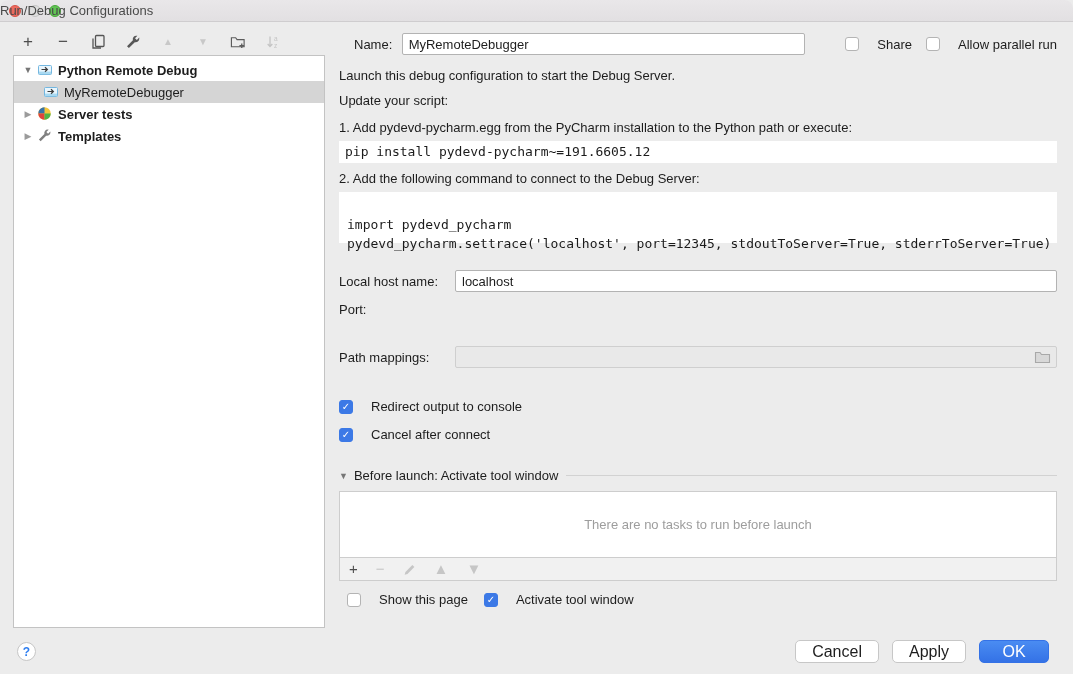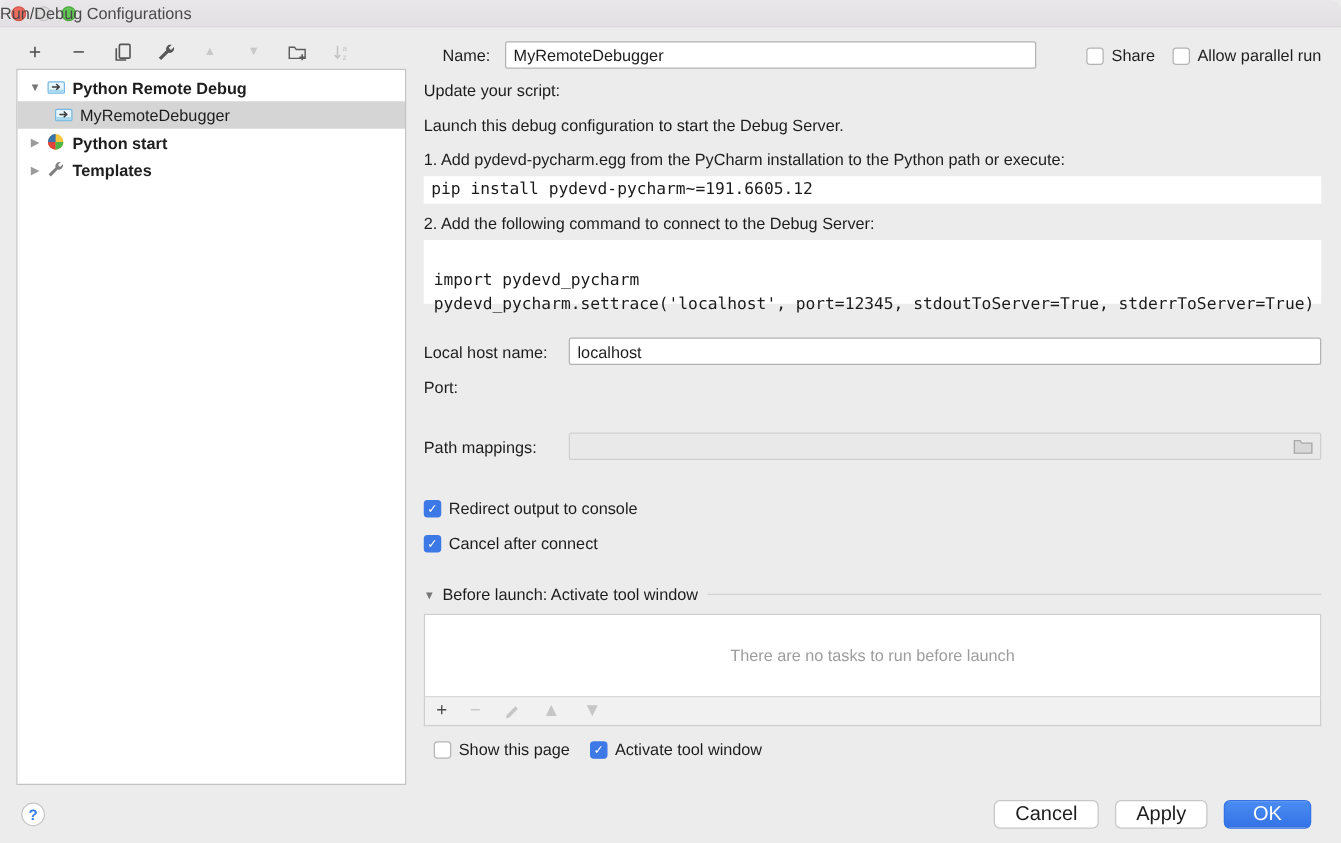--- a/index.html
+++ b/index.html
@@ -61,21 +61,21 @@
   .lbl{ color:#1d1d1d; }
   input.tf{
     font-family:"Liberation Sans",sans-serif; font-size:13px; color:#1d1d1d;
     background:#fff; border:1px solid #b3b3b3; border-radius:2px;
     height:22px; padding:0 6px; outline:none;
   }
   .name-row{ margin-top:3px; }
   .name-row .lbl{ width:44px; margin-right:7px;margin-left:15px; }
   .name-row input{ width:436px; }
   .chk-group{ display:flex; align-items:center; gap:14px; margin-left:40px; }
-  .chk{ display:flex; align-items:flex-end; gap:6px; cursor:default; white-space:nowrap; }
+  .chk{ display:flex; align-items:center; gap:18px; cursor:default; white-space:nowrap; }
   .box{ width:14px; height:14px; border:1px solid #b4b4b4; border-radius:3px; background:#fff;
         display:flex; align-items:center; justify-content:center; flex:0 0 14px; }
   .box.checked{ background:#3c79e6; border-color:#3c79e6; color:#fff; font-size:10px; line-height:13px; }
 
   .para{ margin-top:12px; }
   .para.tight{ margin-top:10px; }
   .codebar{
     margin-top:6px; background:#fff; height:22px; line-height:22px;
     font-family:"DejaVu Sans Mono", monospace; font-size:13px; color:#1b1b1b;
     padding-left:6px; white-space:nowrap;
@@ -210,21 +210,21 @@
   <div class="tree-row bold">
     <span class="twisty collapsed">▶</span>
     <span class="ticon">
       <svg width="15" height="15" viewBox="0 0 14 14">
           <circle cx="7" cy="7" r="5.8" fill="#f5c63c"></circle>
           <path d="M7 1.2A5.8 5.8 0 0 0 1.2 7H7z" fill="#3873a9"></path>
           <path d="M1.2 7A5.8 5.8 0 0 0 7 12.8V7z" fill="#e0433e"></path>
           <path d="M7 12.8A5.8 5.8 0 0 0 12.8 7H7z" fill="#4fb548"></path>
         </svg>
     </span>
-    <span class="tlabel">Python start</span>
+    <span class="tlabel">Server tests</span>
   </div>
 
   <div class="tree-row bold">
     <span class="twisty collapsed">▶</span>
     <span class="ticon">
       <svg width="15" height="15" viewBox="0 0 16 16">
           <path d="M11.4 1.7a3.6 3.6 0 0 0-3.5 4.6L2 12.2 3.9 14l5.9-5.8a3.6 3.6 0 0 0 4.5-3.5c0-.4 0-.7-.1-1.1L11.8 6 10 4.2l2.4-2.4c-.3-.1-.7-.1-1-.1z" fill="#808080"></path>
         </svg>
     </span>
     <span class="tlabel">Templates</span>
@@ -241,22 +241,22 @@
         <span class="box"></span>
         <span>Share</span>
       </span>
       <span class="chk">
         <span class="box"></span>
         <span>Allow parallel run</span>
       </span>
     </div>
   </div>
 
+  <div class="para" style="margin-top:13px">Launch this debug configuration to start the Debug Server.</div>
   <div class="para tight">Update your script:</div>
-  <div class="para" style="margin-top:13px">Launch this debug configuration to start the Debug Server.</div>
   <div class="para">1. Add pydevd-pycharm.egg from the PyCharm installation to the Python path or execute:</div>
   <div class="codebar">pip install pydevd-pycharm~=191.6605.12</div>
   <div class="para" style="margin-top:8px">2. Add the following command to connect to the Debug Server:</div>
   <div class="codeblock">
     <div>import pydevd_pycharm</div>
     <div>pydevd_pycharm.settrace('localhost', port=12345, stdoutToServer=True, stderrToServer=True)</div>
   </div>
 
   <div class="row field-row first-field">
     <span class="lbl">Local host name:</span>

